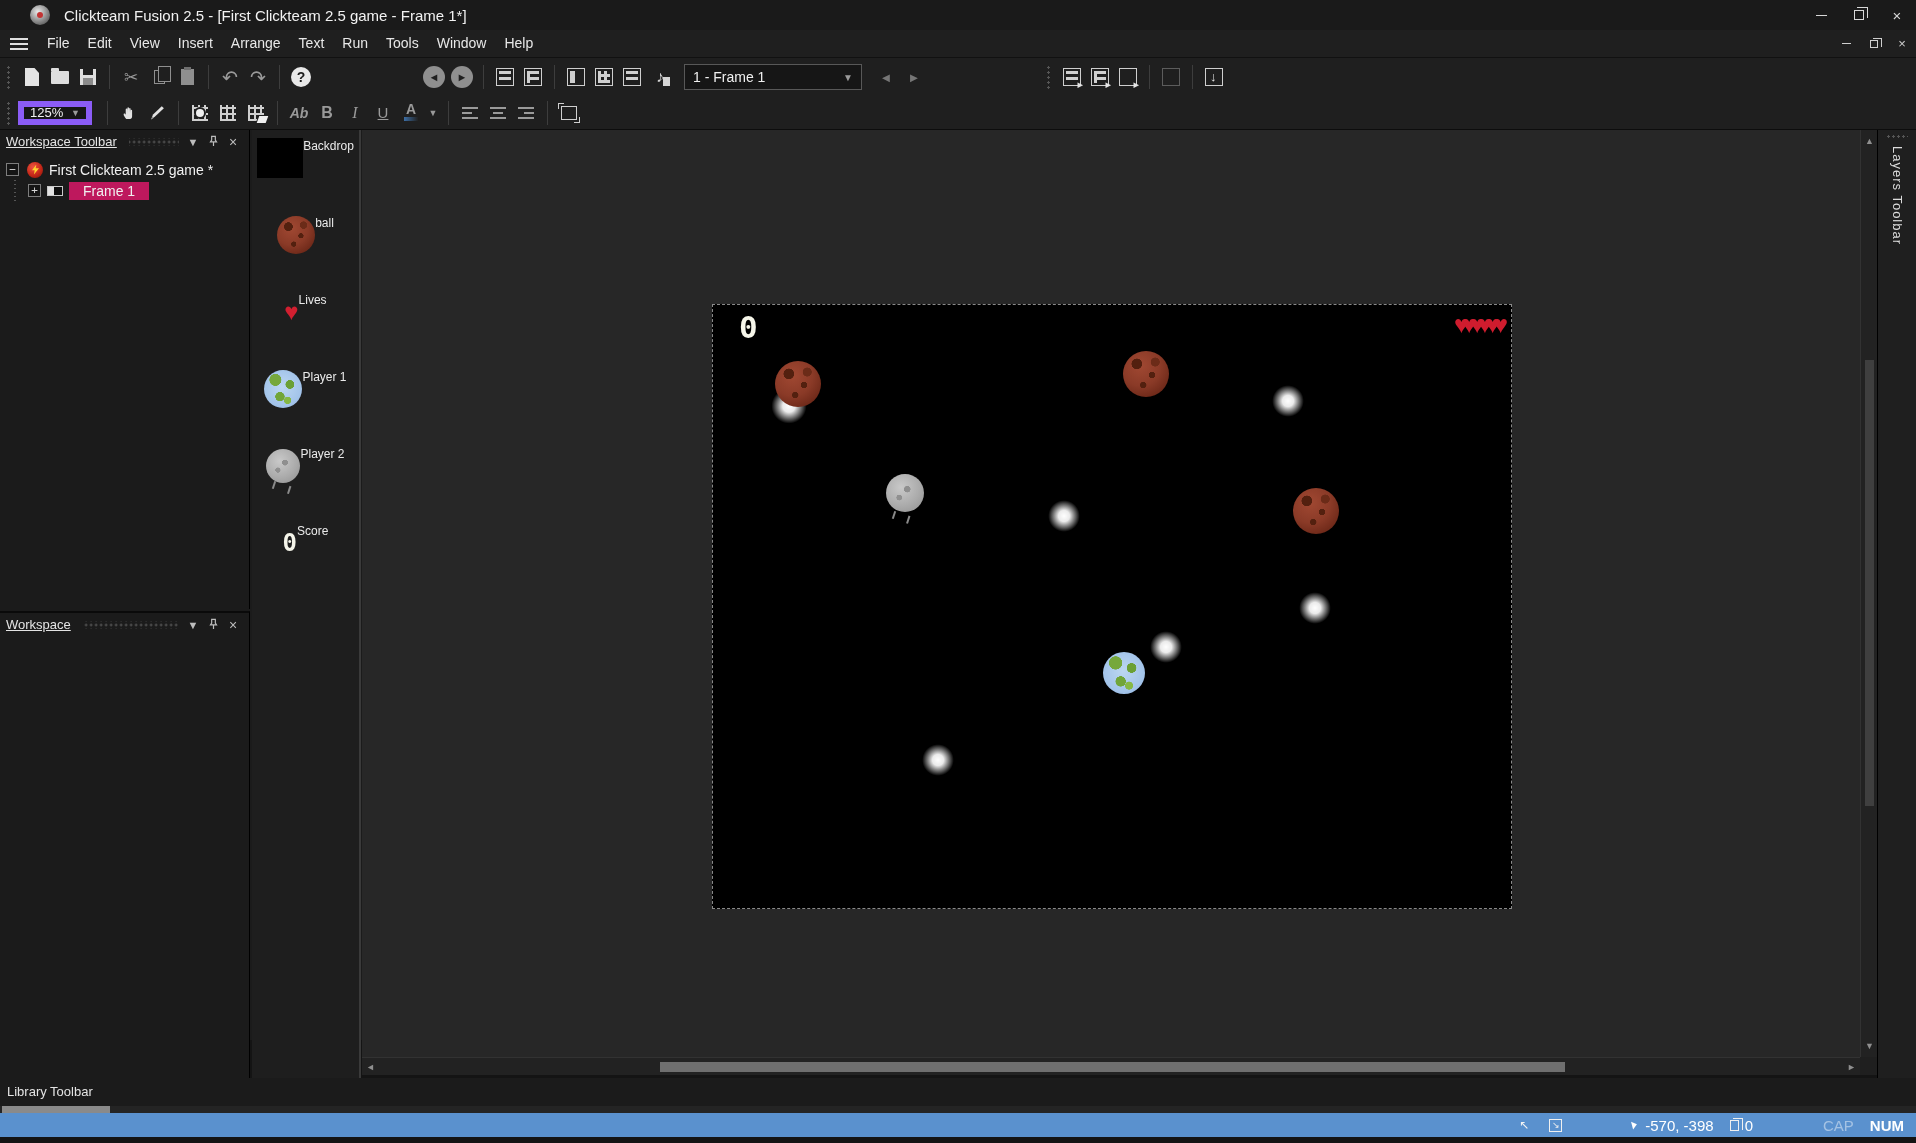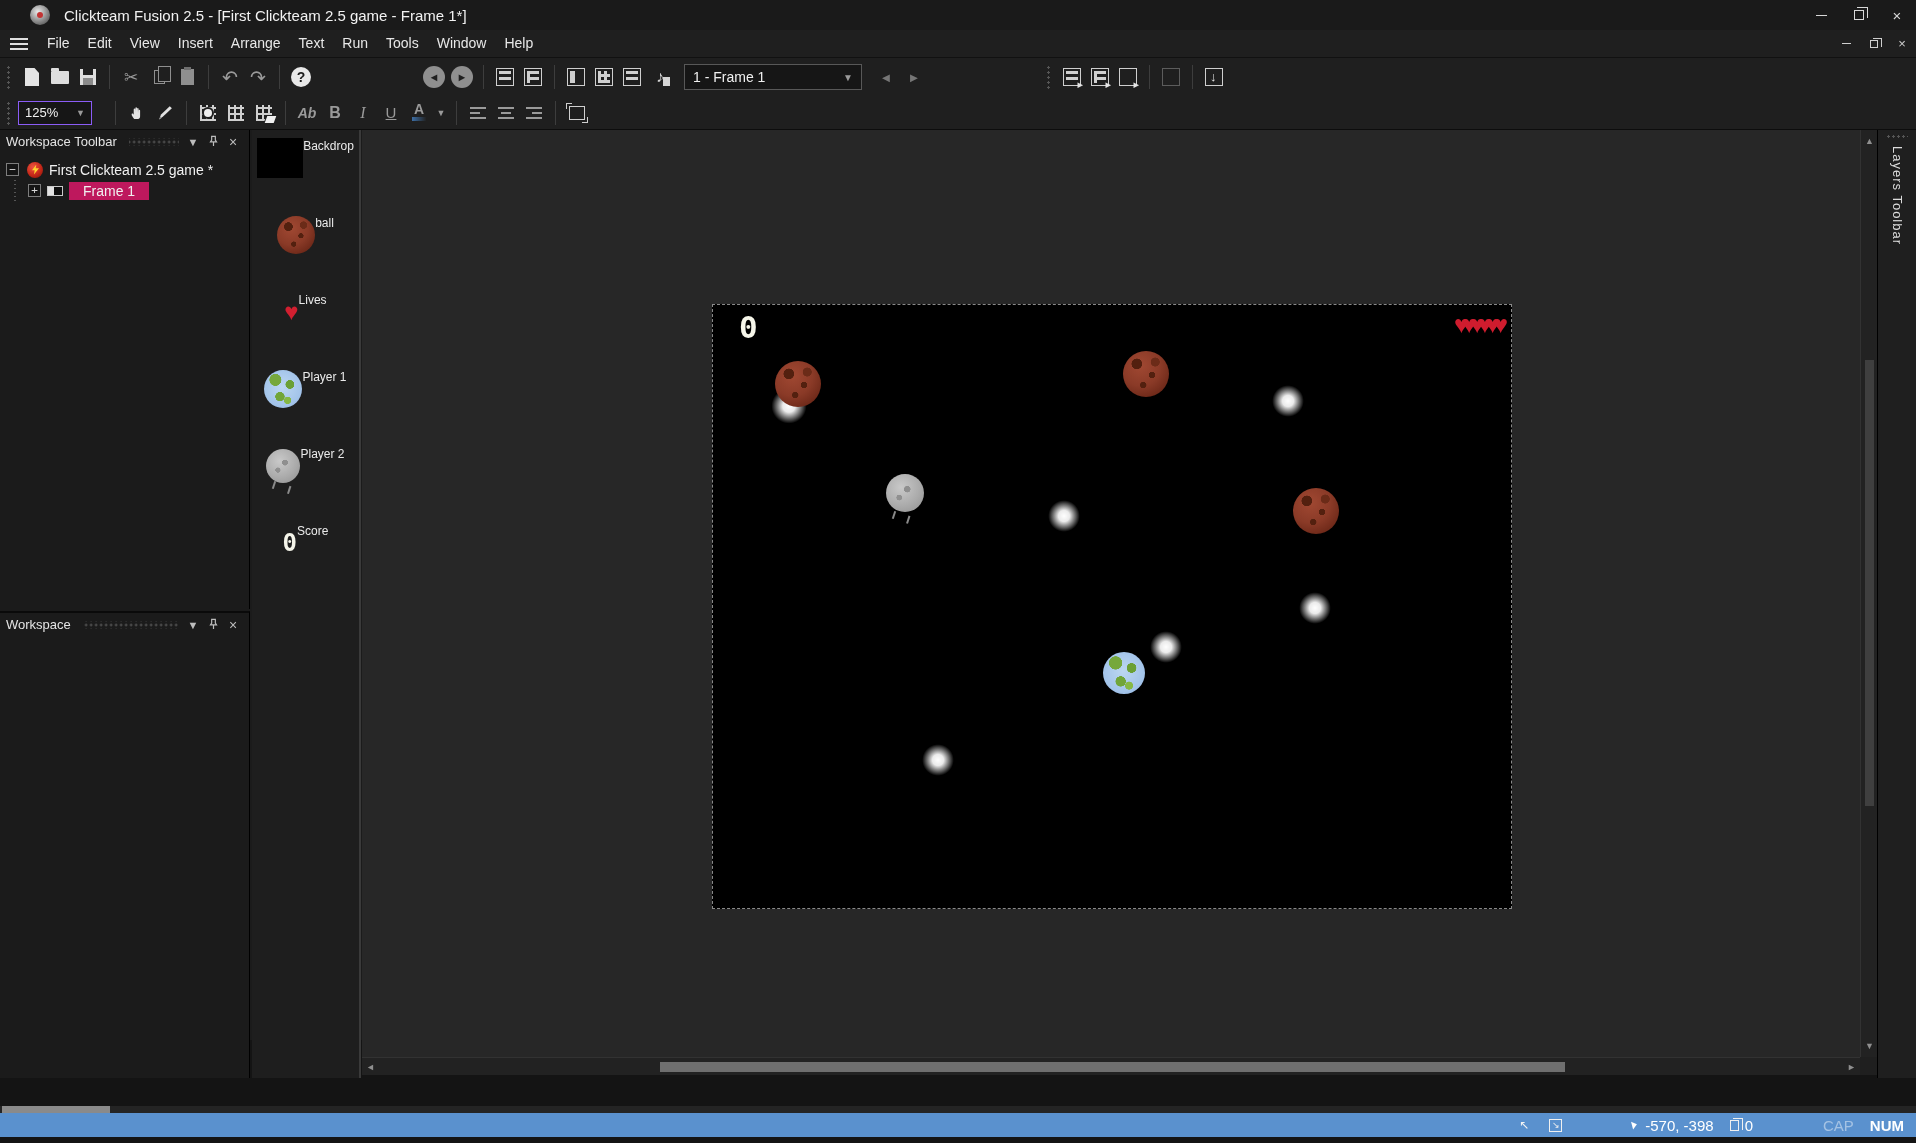--- a/index.html
+++ b/index.html
@@ -79,22 +79,22 @@
   .i-edarrow::after { content:"▸"; position:absolute; right:-3px; bottom:-6px; color:#e6e6e6; font-size:11px; }
   .i-sqr.dim { border-color:#5c5c5c; }
   .i-rundl::before { content:"↓"; position:absolute; left:4px; top:0px; color:#e6e6e6; font-size:13px; }
 
   .frame-select { width:178px; height:26px; background:#161616; border:1px solid #585858;
     display:flex; align-items:center; padding:0 8px; margin:0 10px; }
   .frame-select .lbl { font-size:14px; color:#f0f0f0; flex:1; }
   .frame-select .dd { color:#9a9a9a; font-size:10px; }
   .navtri { font-size:13px; color:#767676; }
 
-  .zoom-select { width:74px; height:24px; background:#161616; border:1px solid #8b5cf6;
-    display:flex; align-items:center; padding:0 6px; margin-right:16px; }
+  .zoom-select { width:74px; height:24px; background:#161616; border:6px solid #8b5cf6;
+    display:flex; align-items:center; padding:0 6px; margin-right:8px; }
   .zoom-select .lbl { font-size:13px; color:#f0f0f0; flex:1; }
   .i-grid16 { width:18px; height:18px; position:relative; }
   .i-grid16::before { content:""; position:absolute; inset:1px;
     background:repeating-linear-gradient(0deg, #cfcfcf 0 2px, transparent 2px 6px),
                repeating-linear-gradient(90deg, #cfcfcf 0 2px, transparent 2px 6px); }
   .i-grid16.gear::after { content:""; position:absolute; left:5px; top:5px; width:8px; height:8px;
     border-radius:50%; background:#f0f0f0; box-shadow:0 0 0 2px #1f1f1f; }
   .i-grid16.erase::after { content:""; position:absolute; right:-2px; bottom:-1px; width:9px; height:7px;
     background:#f0f0f0; transform:skewX(-20deg); box-shadow:-1px -1px 0 #1f1f1f; }
   .t-b { font-size:16px; font-weight:bold; color:#9a9a9a; }
@@ -112,21 +112,21 @@
   .i-align.r i:nth-child(2){ top:5px; width:10px; left:6px; }
   .i-fit { width:16px; height:14px; border:1px solid #cfcfcf; position:relative; }
   .i-fit::before, .i-fit::after { content:""; position:absolute; width:5px; height:5px; border:1px solid #cfcfcf; }
   .i-fit::before { left:-4px; top:-4px; border-right:none; border-bottom:none; }
   .i-fit::after { right:-4px; bottom:-4px; border-left:none; border-top:none; }
 
   
   #workspace-panel { left:0; top:130px; width:250px; height:479px; background:#1b1b1b; border-right:1px solid #000; }
   #properties-panel { left:0; top:611px; width:250px; height:467px; background:#1b1b1b; border-right:1px solid #000; border-top:2px solid #0a0a0a; }
   .panel-head { height:23px; display:flex; align-items:center; padding:0 6px; }
-  .panel-title { font-size:13px; color:#e4e4e4; margin-right:8px; white-space:nowrap; }
+  .panel-title { font-size:13px; color:#e4e4e4; margin-right:8px; white-space:nowrap;text-decoration:underline; }
   .panel-grip { flex:1; height:8px; margin:0 4px;
     background-image:radial-gradient(circle, #525252 1px, transparent 1.4px);
     background-size:5px 5px; background-position:center; }
   .ph-btn { width:20px; text-align:center; color:#bdbdbd; font-size:11px; }
   .ph-close { font-size:14px; }
 
   .tree { padding:6px 0 0 6px; font-size:14px; }
   .tree-row { display:flex; align-items:center; height:21px; }
   .tree-box { width:13px; height:13px; border:1px solid #7e7e7e; background:#151515; color:#d6d6d6;
     font-size:11px; line-height:11px; text-align:center; font-family:"DejaVu Sans Mono", monospace; }
@@ -575,20 +575,23 @@
     <div id="vthumb"></div>
     <span class="scroll-arrow down">▼</span>
   </div>
   <div class="abs" id="scroll-corner"></div>
 
   <div class="abs" id="layers-strip">
     <div class="grip-h"></div>
     <div id="layers-title">Layers Toolbar</div>
   </div>
 
+  <div class="abs" id="library-bar">
+    <div id="library-title">Library Toolbar</div>
+  </div>
   <div class="abs" id="mini-scroll">
     <div id="mini-thumb"></div>
   </div>
 
   <div class="abs" id="statusbar">
     <div class="right">
       <span class="sb-ico">↖</span>
       <span class="sb-box">↘</span>
       <span class="sb-cursor" style="margin-left:60px;"></span>
       <span>-570, -398</span>

